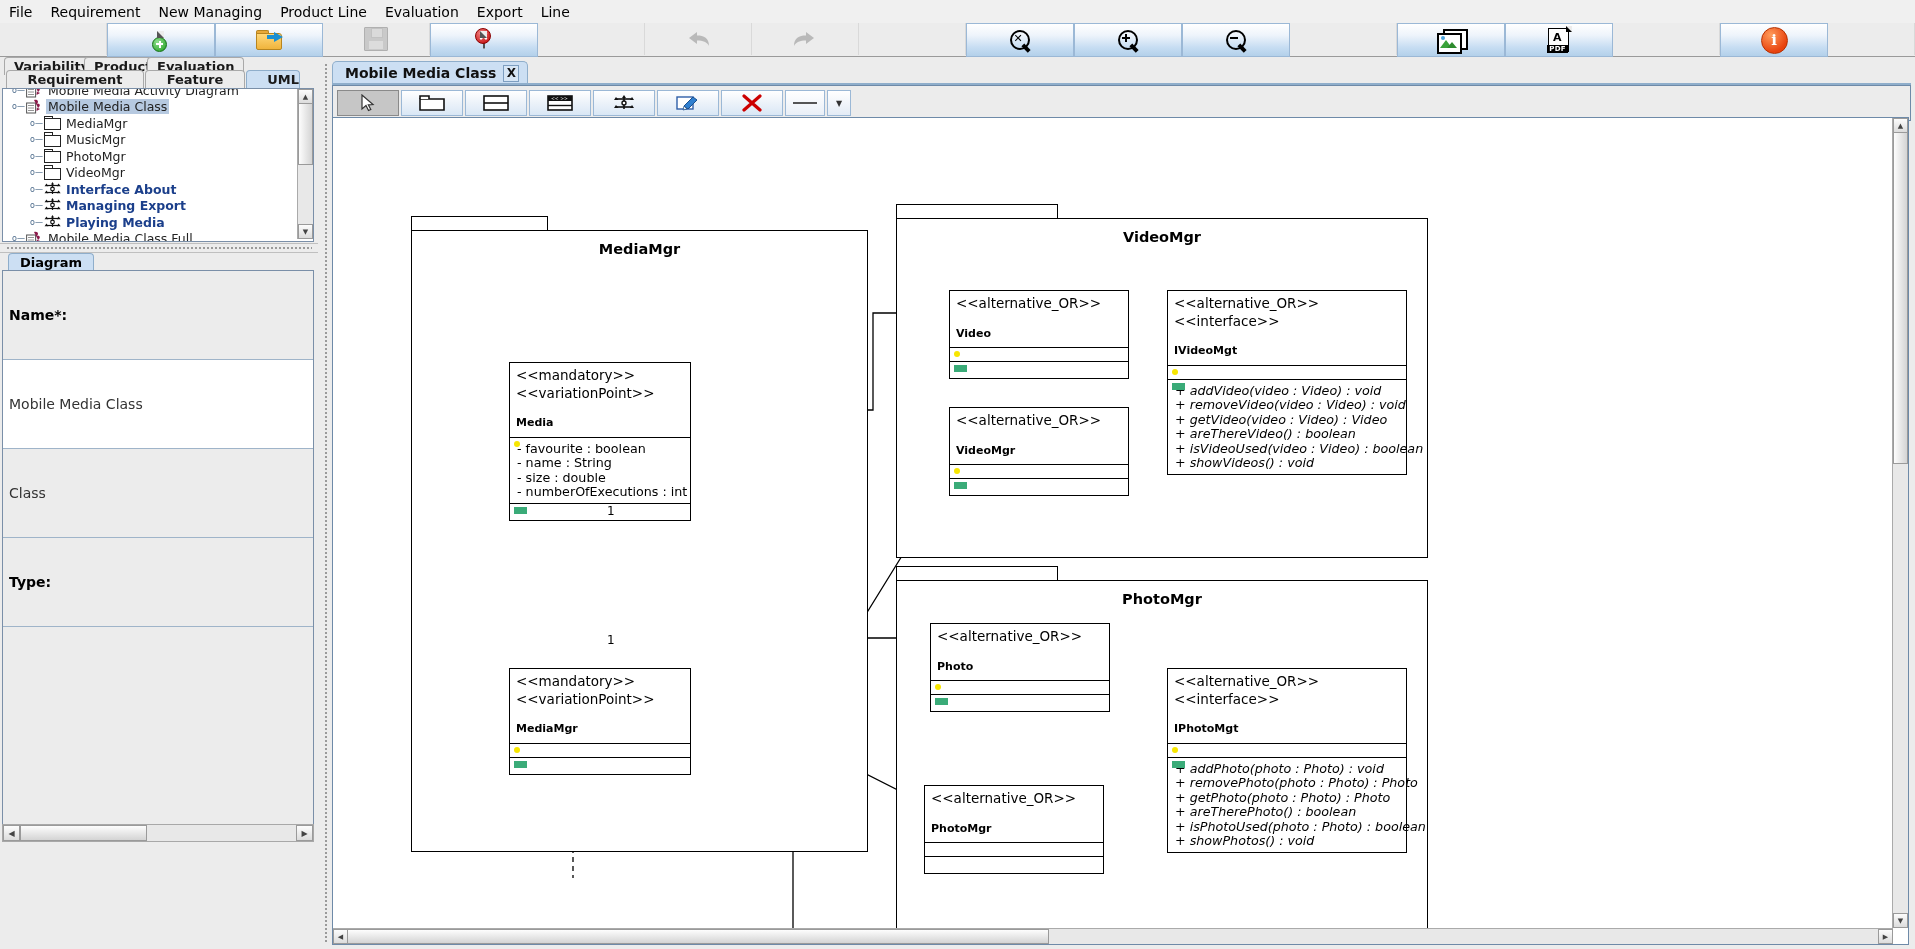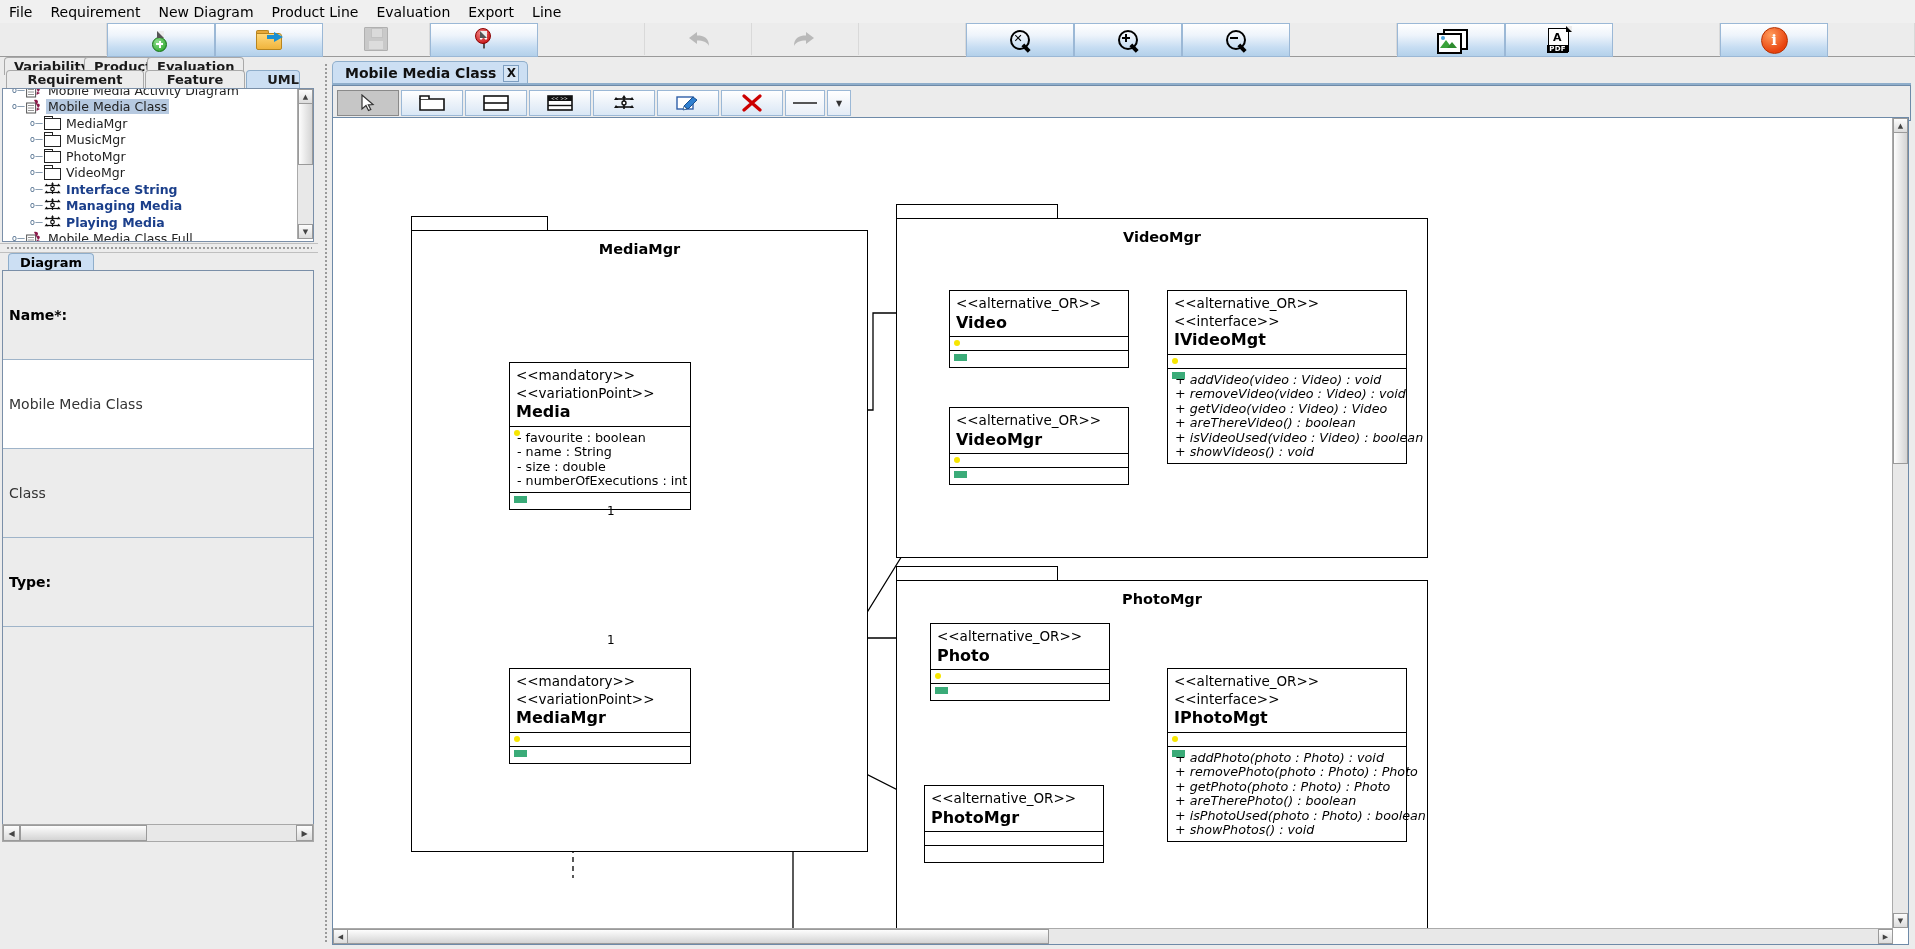--- a/index.html
+++ b/index.html
@@ -175,41 +175,41 @@
      display:flex;align-items:center;justify-content:center;font-size:7px;color:#444;}
 
   
   .pkg{position:absolute;border:1.4px solid #000;background:#fff;}
   .pkg-tab{position:absolute;border:1.4px solid #000;background:#fff;border-bottom:none;}
   .pkg-title{position:absolute;font-weight:bold;font-size:14.5px;text-align:center;width:100%;}
 
   .cls{position:absolute;border:1.4px solid #000;background:#fff;box-sizing:border-box;}
   .cls-head{padding:4px 6px 5px;line-height:17.5px;font-size:13.5px;}
   .cls-head .st{display:block;font-size:13.5px;}
-  .cls-head .nm{display:block;font-weight:bold;font-size:16px;margin-top:1px;}
+  .cls-head .nm{display:block;font-weight:bold;font-size:11px;margin-top:12px;}
   .cls-sec{border-top:1.4px solid #000;position:relative;min-height:13px;}
   .cls-attr{font-size:12.7px;line-height:14.6px;padding:2px 5px 3px 7px;}
   .cls-attr div{white-space:nowrap;}
   .cls-ops{font-size:12.7px;line-height:14.6px;padding:2px 5px 3px 7px;font-style:italic;}
   .cls-ops div{white-space:nowrap;}
   .ydot{position:absolute;left:4px;top:3px;width:6px;height:6px;border-radius:50%;background:#f7e600;}
   .grect{position:absolute;left:4px;top:3px;width:13px;height:7px;background:#3aab78;}
 
   svg.links{position:absolute;left:0;top:0;width:1560px;height:810px;pointer-events:none;}
   .mult{position:absolute;font-size:12px;}
 </style>
 </head>
 <body>
 
 <div class="app">
 
   <div class="menubar" id="menubar">
       <div class="menu-item">File</div>
       <div class="menu-item">Requirement</div>
-      <div class="menu-item">New Diagram</div>
+      <div class="menu-item">New Managing</div>
       <div class="menu-item">Product Line</div>
       <div class="menu-item">Evaluation</div>
       <div class="menu-item">Export</div>
       <div class="menu-item">Line</div>
     </div>
 
   <div class="toolbar">
     <div class="tb-btn flat"></div>
 
     <div class="tb-btn active">
@@ -366,36 +366,36 @@
                 <line x1="8.5" y1="2" x2="8.5" y2="12" stroke="#111" stroke-width="1.2"></line>
                 <line x1="3" y1="3.5" x2="14" y2="3.5" stroke="#111" stroke-width="1.2"></line>
                 <line x1="3" y1="10.5" x2="14" y2="10.5" stroke="#111" stroke-width="1.2"></line>
                 <path d="M8.5 0 L10 2.6 L7 2.6 Z" fill="#111"></path>
                 <path d="M2.4 1.6 L4.4 4.2 L0.6 4.2 Z" fill="#111"></path>
                 <path d="M14.6 1.6 L16.6 4.2 L12.8 4.2 Z" fill="#111"></path>
                 <path d="M2.4 8.6 L4.4 11.2 L0.6 11.2 Z" fill="#111"></path>
                 <path d="M14.6 8.6 L16.6 11.2 L12.8 11.2 Z" fill="#111"></path>
                 <circle cx="8.5" cy="7" r="1.8" fill="#fff" stroke="#111" stroke-width="1.2"></circle>
               </svg></span>
-            <span class="tlabel blue">Interface String</span>
+            <span class="tlabel blue">Interface About</span>
           </div>
           <div class="trow lvl2">
             <span class="thandle" style="font-size: 8px;">o—</span>
             <span class="ticon"><svg width="17" height="14" viewBox="0 0 17 14">
                 <line x1="8.5" y1="2" x2="8.5" y2="12" stroke="#111" stroke-width="1.2"></line>
                 <line x1="3" y1="3.5" x2="14" y2="3.5" stroke="#111" stroke-width="1.2"></line>
                 <line x1="3" y1="10.5" x2="14" y2="10.5" stroke="#111" stroke-width="1.2"></line>
                 <path d="M8.5 0 L10 2.6 L7 2.6 Z" fill="#111"></path>
                 <path d="M2.4 1.6 L4.4 4.2 L0.6 4.2 Z" fill="#111"></path>
                 <path d="M14.6 1.6 L16.6 4.2 L12.8 4.2 Z" fill="#111"></path>
                 <path d="M2.4 8.6 L4.4 11.2 L0.6 11.2 Z" fill="#111"></path>
                 <path d="M14.6 8.6 L16.6 11.2 L12.8 11.2 Z" fill="#111"></path>
                 <circle cx="8.5" cy="7" r="1.8" fill="#fff" stroke="#111" stroke-width="1.2"></circle>
               </svg></span>
-            <span class="tlabel blue">Managing Media</span>
+            <span class="tlabel blue">Managing Export</span>
           </div>
           <div class="trow lvl2">
             <span class="thandle" style="font-size: 8px;">o—</span>
             <span class="ticon"><svg width="17" height="14" viewBox="0 0 17 14">
                 <line x1="8.5" y1="2" x2="8.5" y2="12" stroke="#111" stroke-width="1.2"></line>
                 <line x1="3" y1="3.5" x2="14" y2="3.5" stroke="#111" stroke-width="1.2"></line>
                 <line x1="3" y1="10.5" x2="14" y2="10.5" stroke="#111" stroke-width="1.2"></line>
                 <path d="M8.5 0 L10 2.6 L7 2.6 Z" fill="#111"></path>
                 <path d="M2.4 1.6 L4.4 4.2 L0.6 4.2 Z" fill="#111"></path>
                 <path d="M14.6 1.6 L16.6 4.2 L12.8 4.2 Z" fill="#111"></path>

